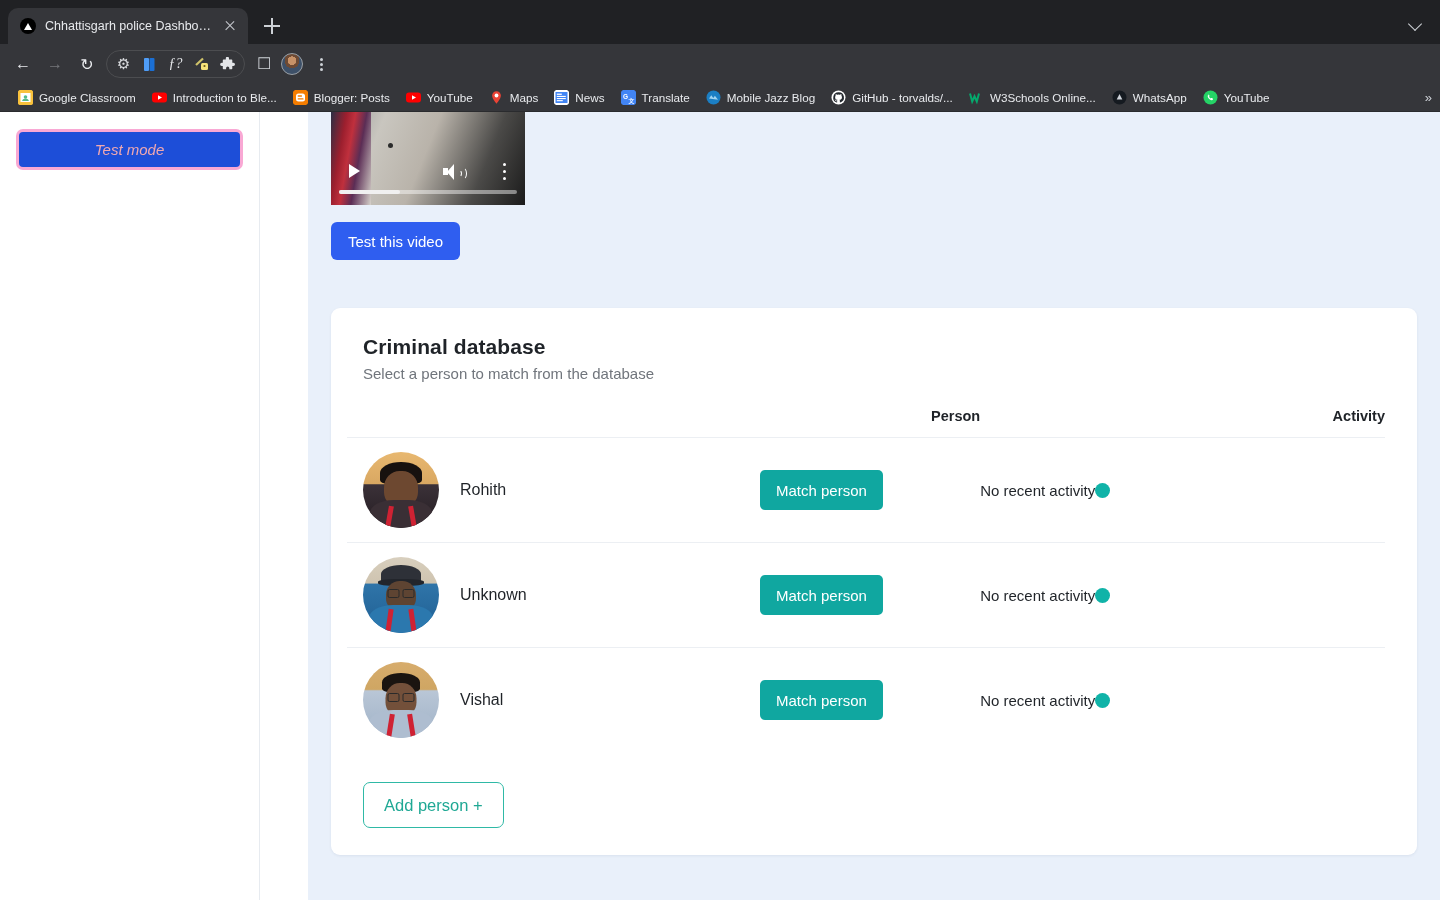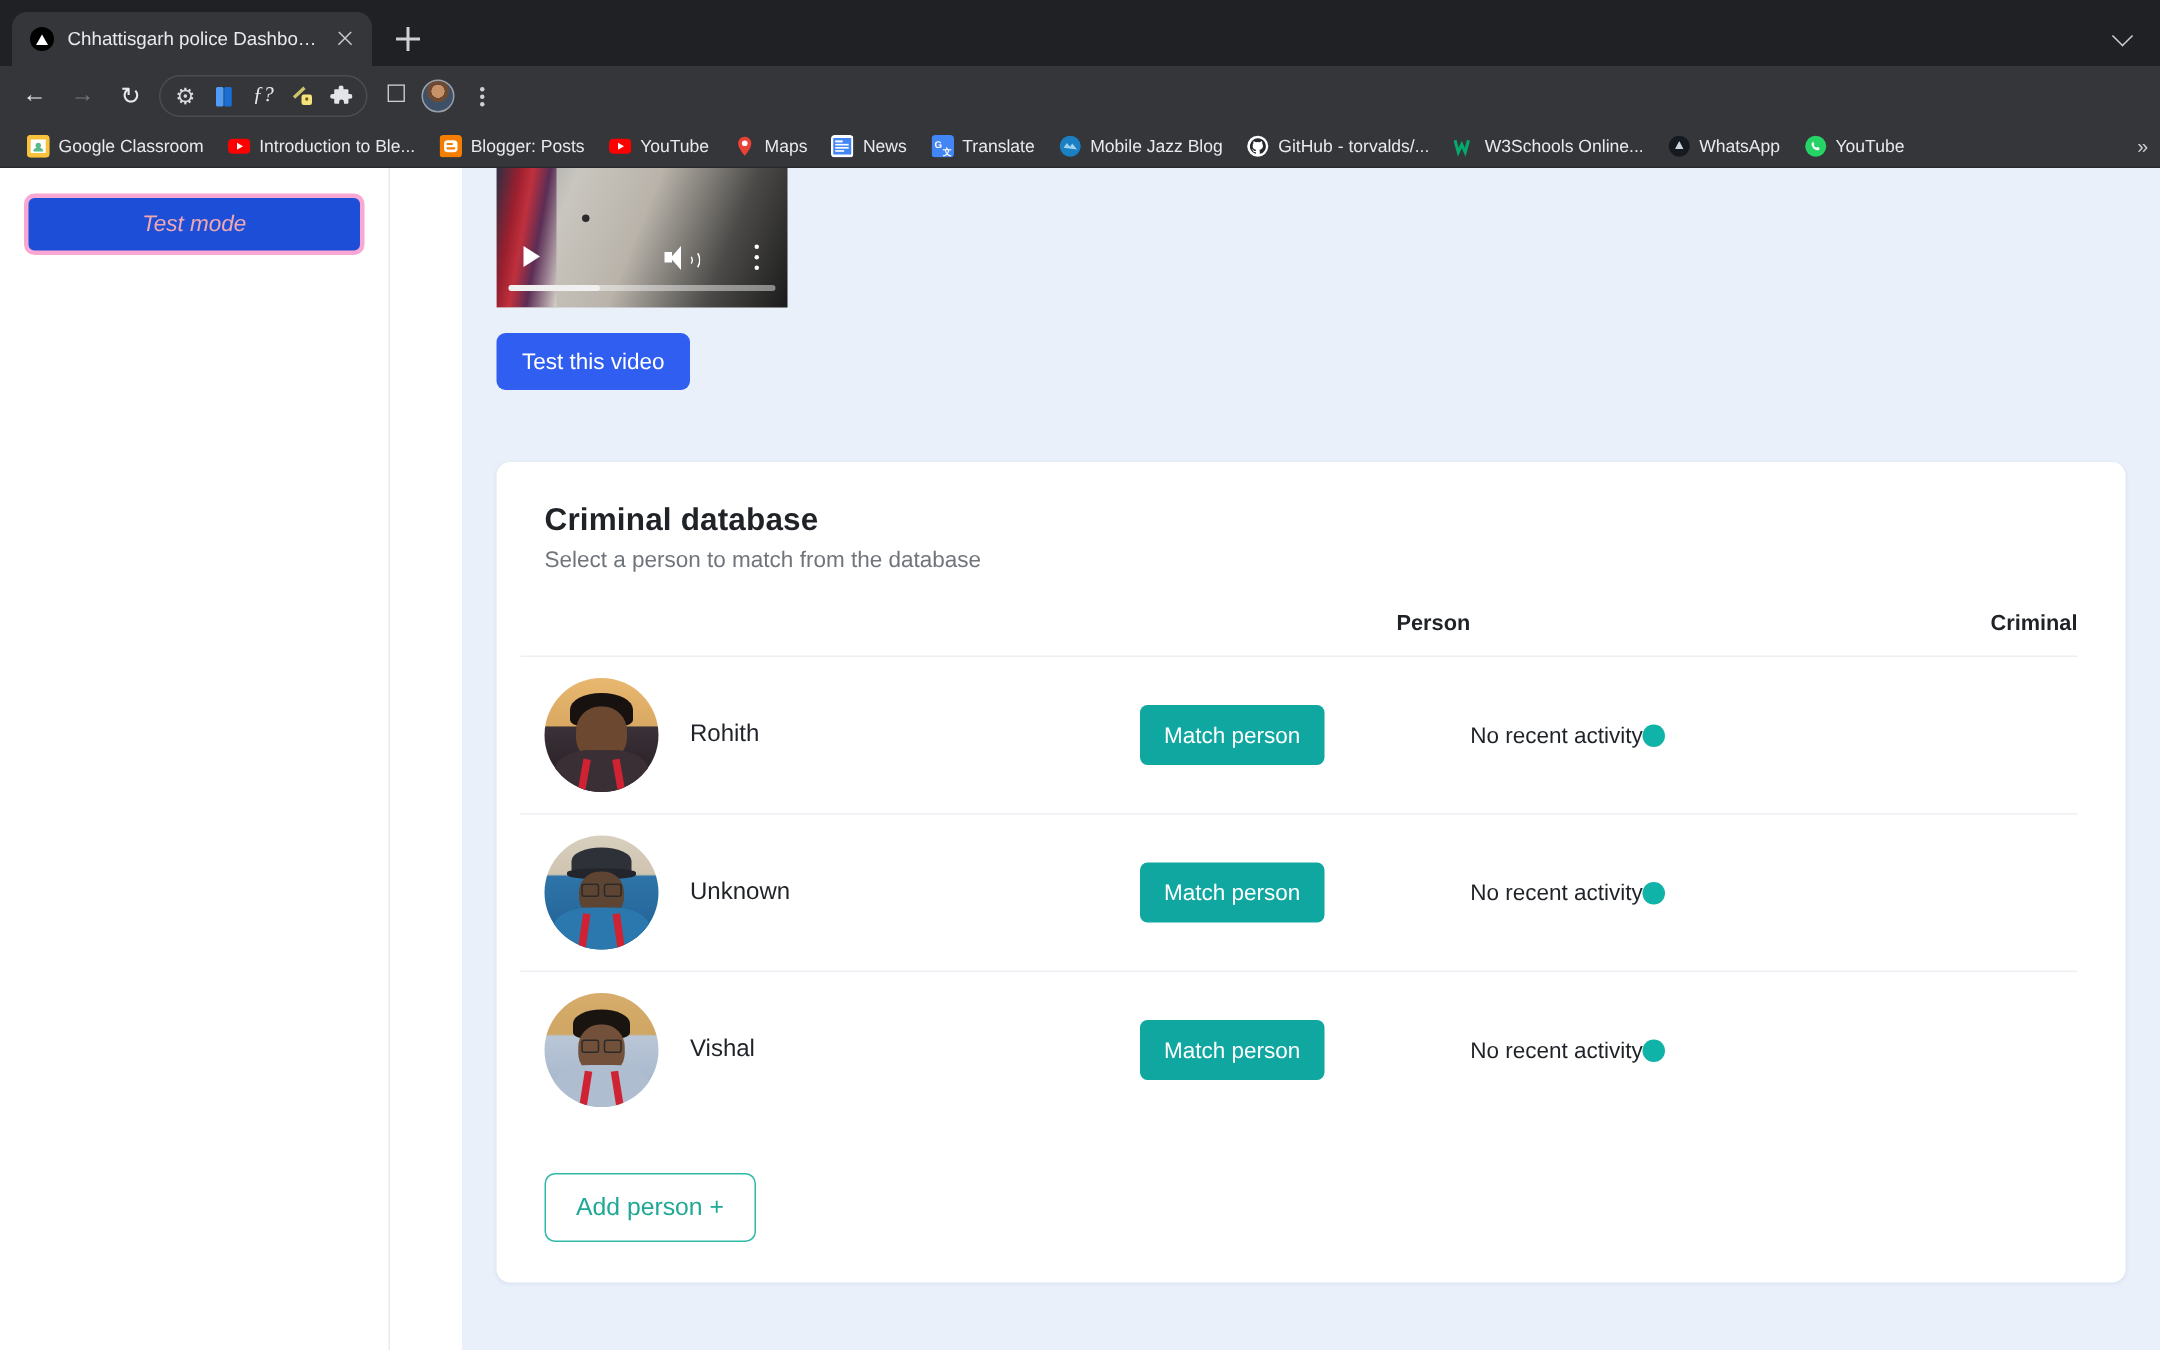--- a/index.html
+++ b/index.html
@@ -448,21 +448,21 @@
       </div>
 
       <div class="card">
         <div class="card-title">Criminal database</div>
         <div class="card-sub">Select a person to match from the database</div>
 
         <table class="db">
           <thead>
             <tr>
               <th class="col-person">Person</th>
-              <th class="col-activity">Criminal</th>
+              <th class="col-activity">Activity</th>
             </tr>
           </thead>
           <tbody>
             <tr>
               <td>
                 <div class="person-cell">
                   <div class="avatar av-rohith">
                     <span class="av-hair" style="top:10px;width:42px;height:22px;background:#17110f;"></span>
                     <span class="av-face" style="top:19px;width:34px;height:36px;background:#6d4830;"></span>
                     <span class="av-face" style="top:48px;width:62px;height:34px;background:#3a2f35;border-radius:38% 38% 0 0;"></span>

